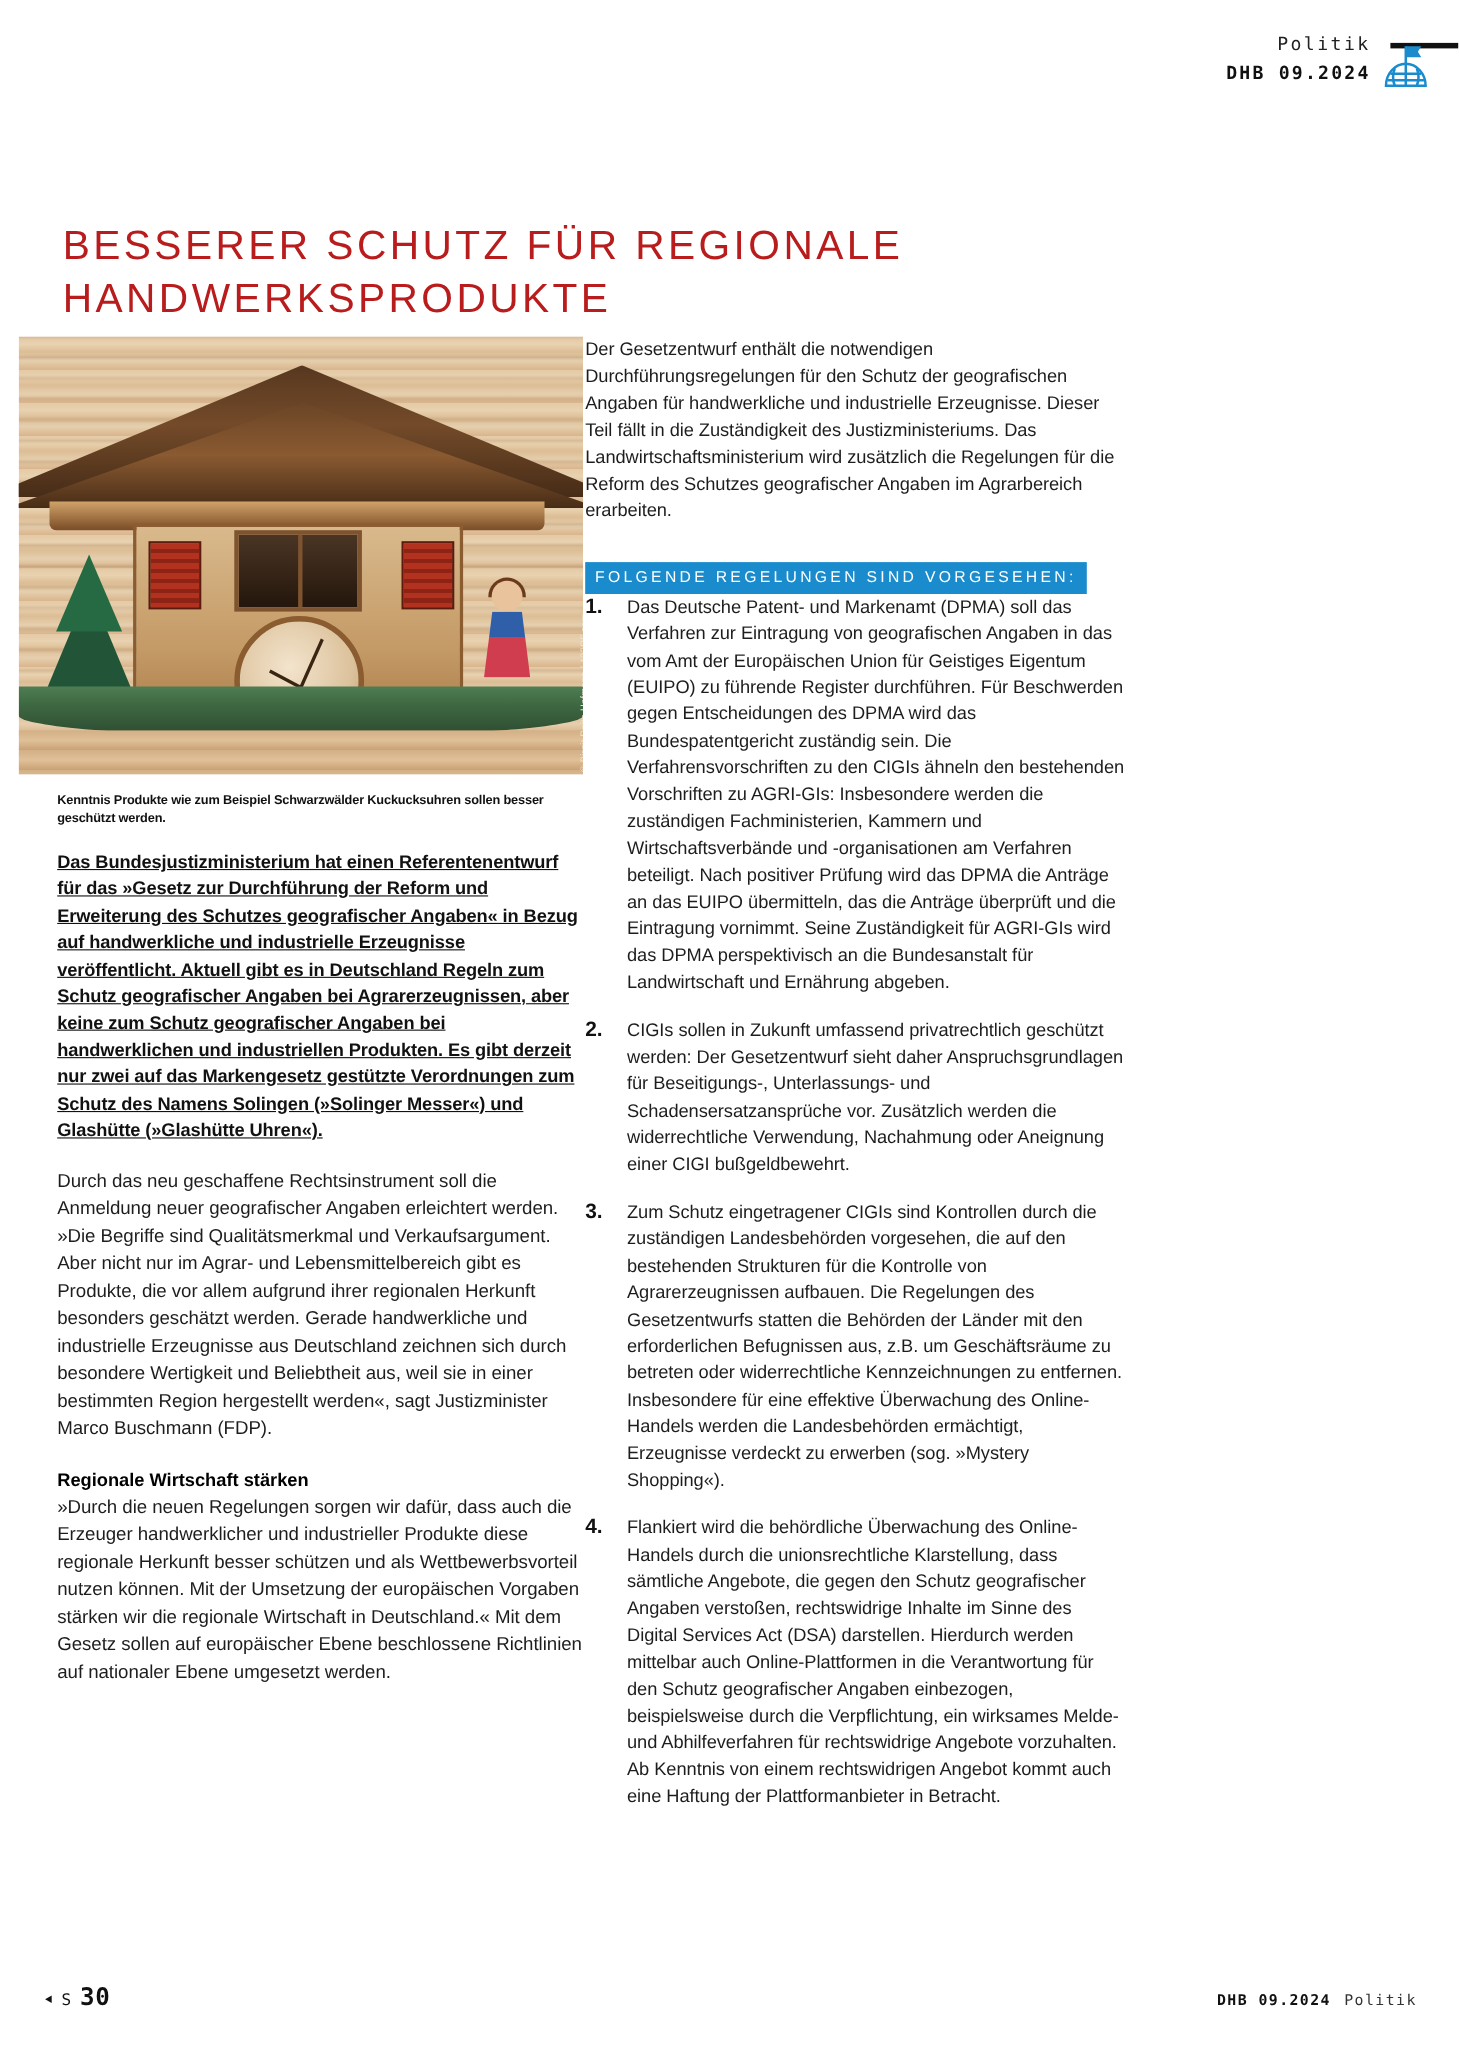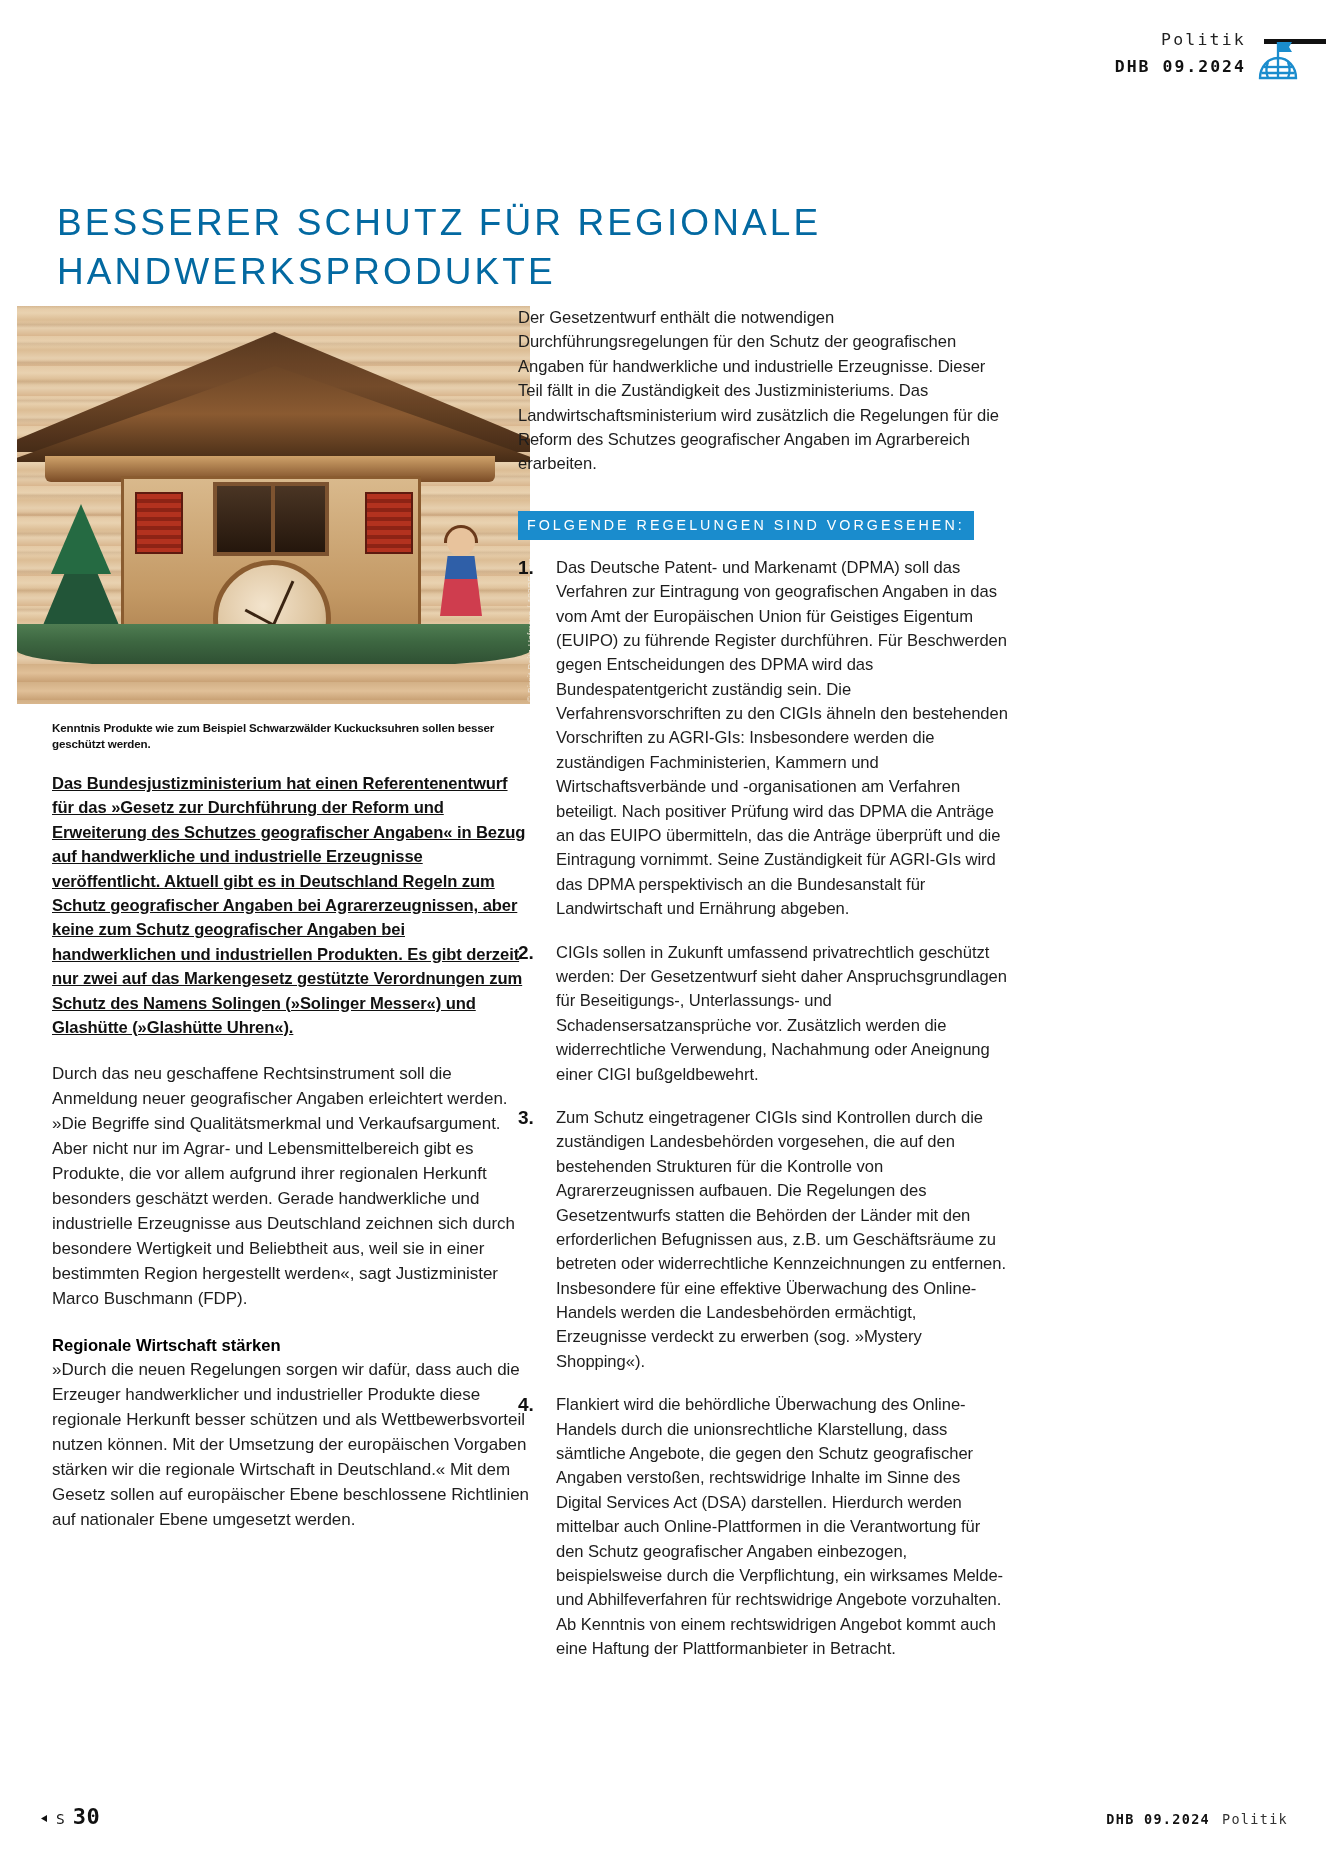--- a/index.html
+++ b/index.html
@@ -74,21 +74,21 @@
   .title {
     position: absolute;
     left: 57px;
     top: 198px;
     width: 1040px;
     font-family: "Liberation Sans", sans-serif;
     font-size: 37px;
     font-weight: 400;
     letter-spacing: 3.1px;
     line-height: 1.33;
-    color: #0369a1;
+    color: #b91c1c;
     text-transform: uppercase;
   }
 
   
   .photo-wrap {
     position: absolute;
     left: 17px;
     top: 306px;
     width: 513px;
     height: 398px;
@@ -249,21 +249,21 @@
 
   
   .col-left {
     position: absolute;
     left: 52px;
     top: 772px;
     width: 478px;
   }
   .col-right {
     position: absolute;
-    left: 518px;
+    left: 532px;
     top: 306px;
     width: 492px;
   }
 
   .lead {
     font-size: 16.6px;
     font-weight: bold;
     line-height: 1.47;
     color: #111;
     letter-spacing: -0.1px;
@@ -287,21 +287,20 @@
 
   .intro-p {
     font-size: 16.6px;
     line-height: 1.47;
     color: #1d1d1d;
     letter-spacing: -0.05px;
   }
 
   .blue-banner {
     margin-top: 34px;
-    margin-bottom: 16px;
     background: #1a8ccd;
     color: #ffffff;
     font-size: 14.3px;
     letter-spacing: 3.0px;
     padding: 6px 9px 7px 9px;
     display: inline-block;
     white-space: nowrap;
     text-transform: uppercase;
     text-align: right;
   }

